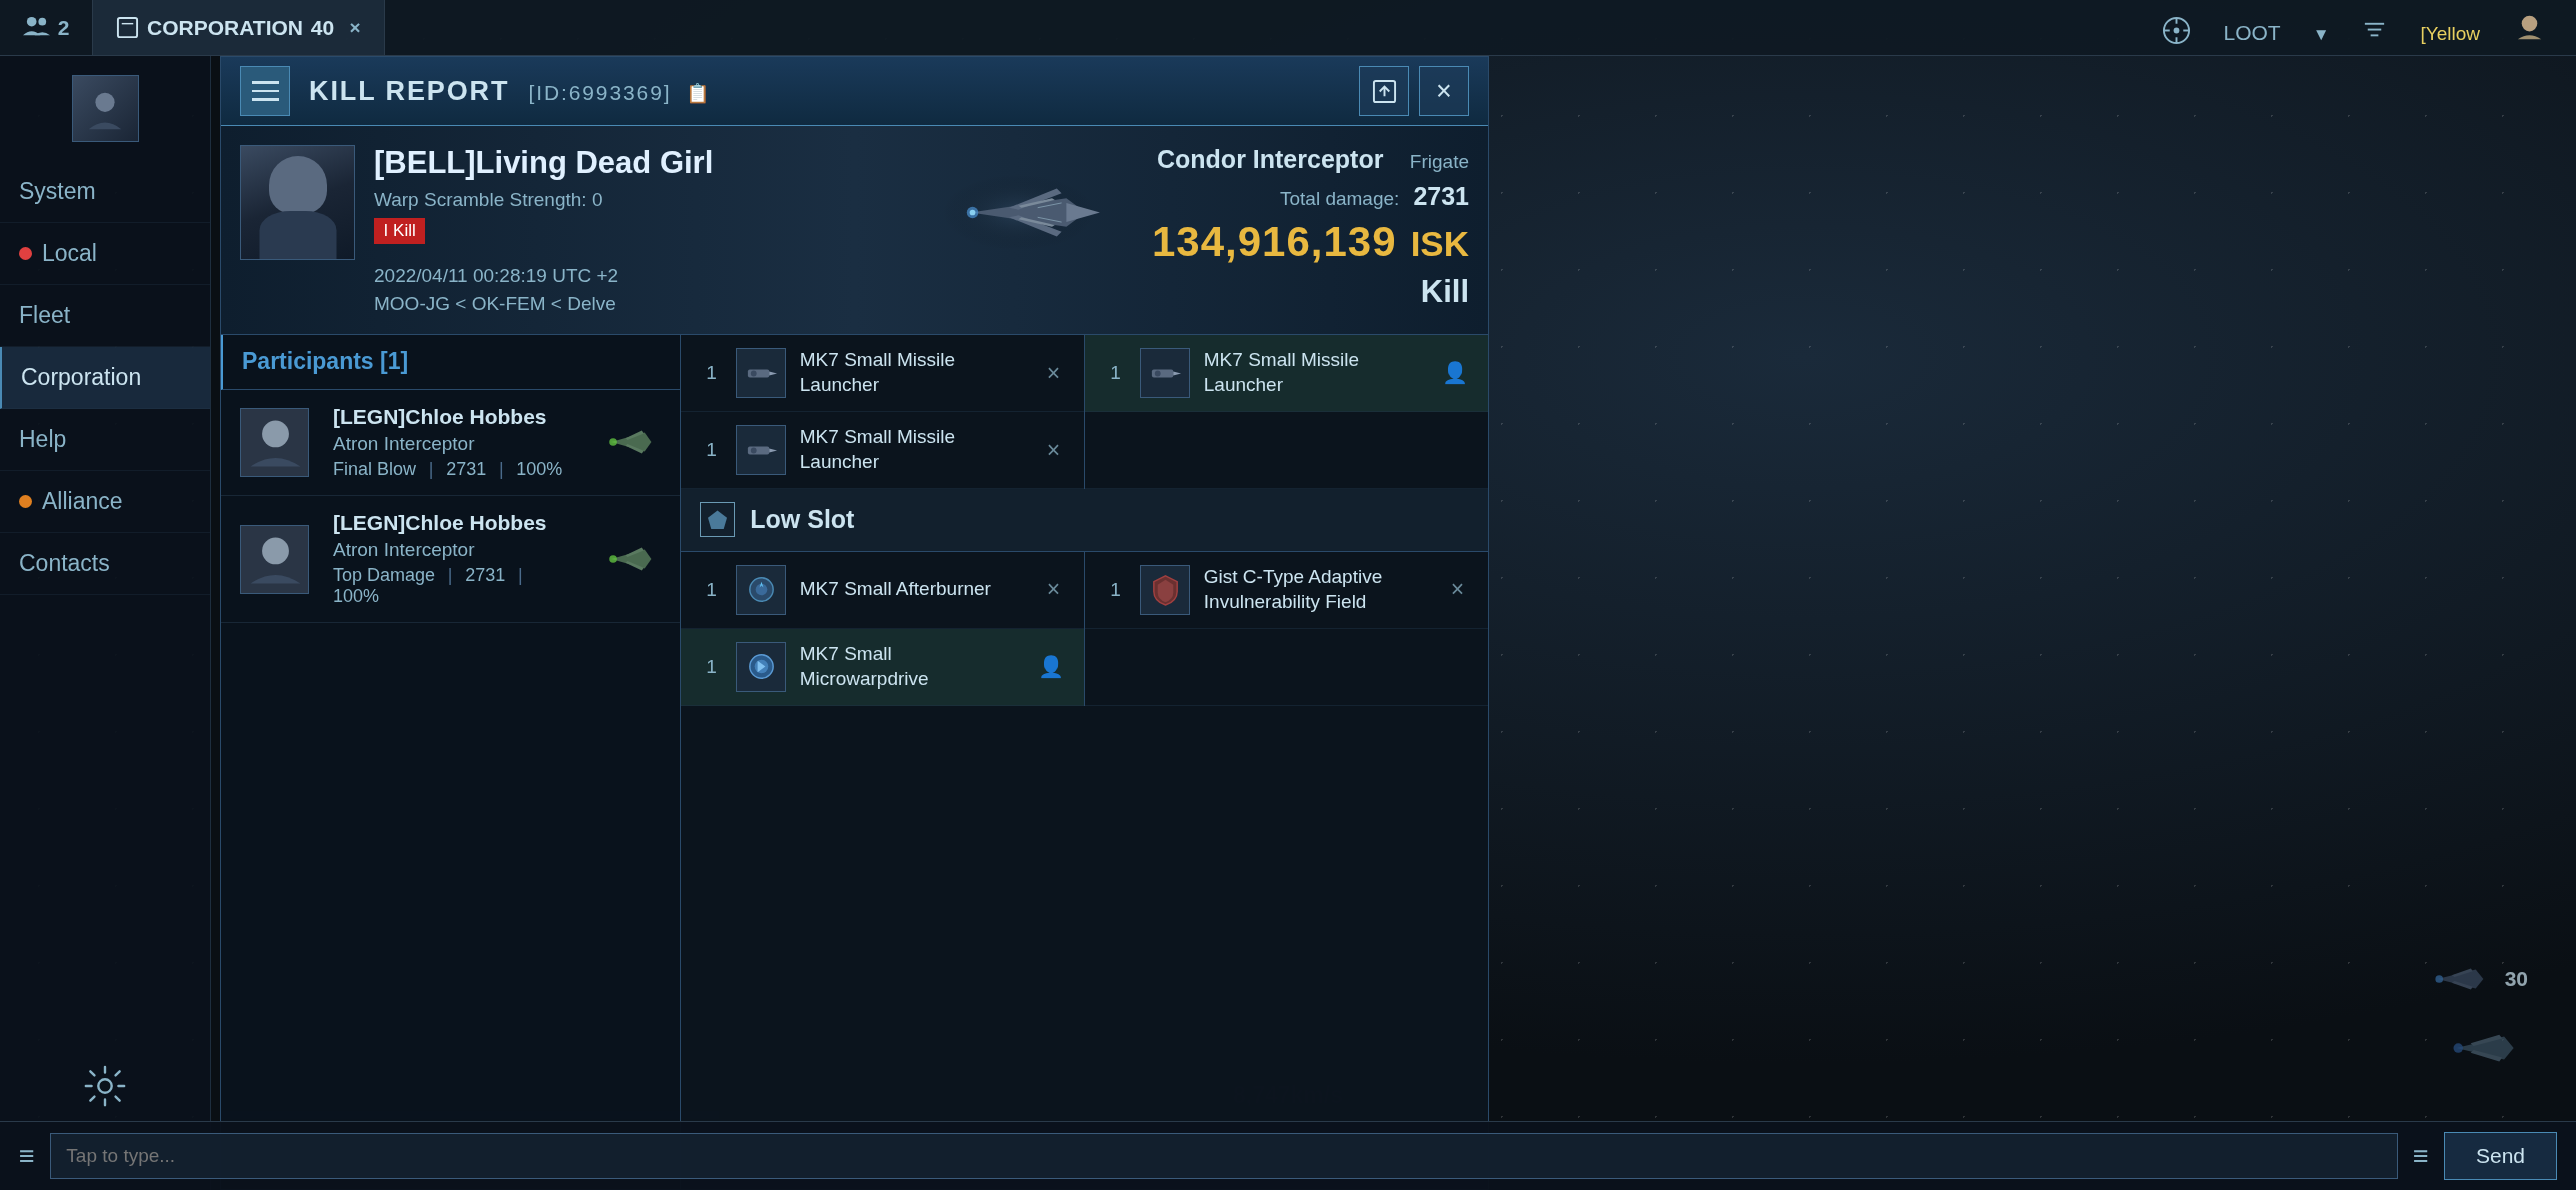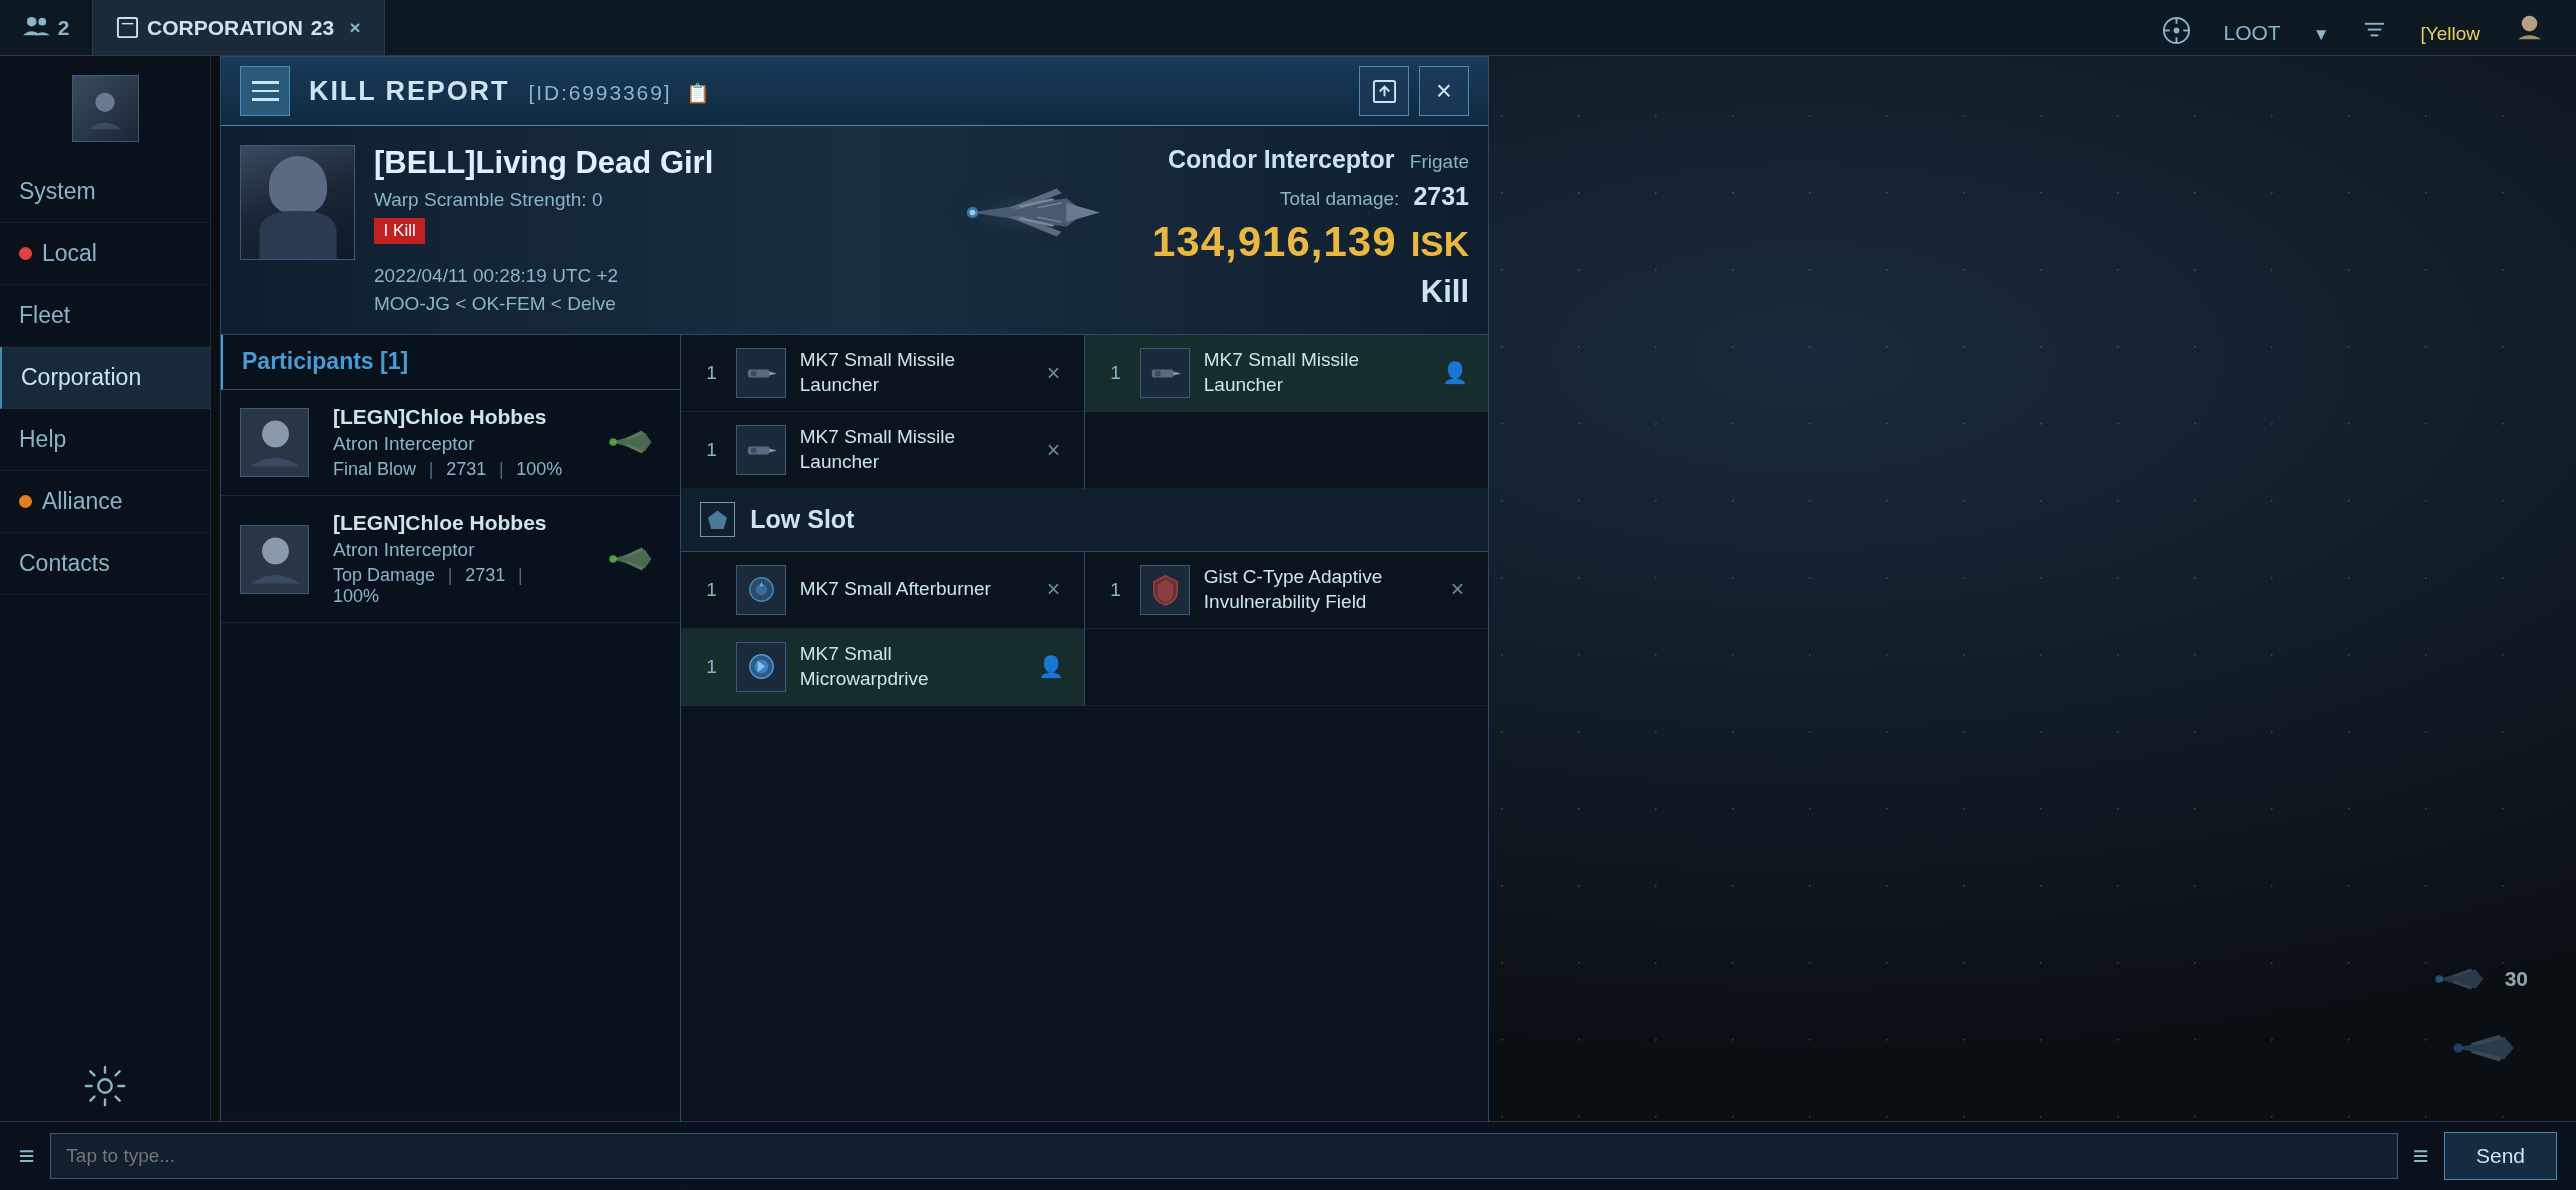--- a/index.html
+++ b/index.html
@@ -577,21 +577,21 @@
       <path d="M12 22 Q20 16 28 22"></path>
     </svg>
     <span>2</span>
   </div>
   <div class="top-bar-item corp-tab">
     <svg width="23" height="23" viewBox="0 0 24 24" fill="#cce4f0">
       <rect x="2" y="2" width="20" height="20" rx="2" fill="none" stroke="#cce4f0" stroke-width="2"></rect>
       <line x1="6" y1="8" x2="18" y2="8" stroke="#cce4f0" stroke-width="1.5"></line>
     </svg>
     <span>CORPORATION</span>
-    <span>23</span>
+    <span>40</span>
     <span class="tab-close">×</span>
   </div>
   <div class="loot-section">
     <svg width="29" height="29" viewBox="0 0 30 30" fill="#8ab4c8">
       <circle cx="15" cy="15" r="13" fill="none" stroke="#8ab4c8" stroke-width="2"></circle>
       <circle cx="15" cy="15" r="3" fill="#8ab4c8"></circle>
       <line x1="15" y1="2" x2="15" y2="8" stroke="#8ab4c8" stroke-width="2"></line>
       <line x1="15" y1="22" x2="15" y2="28" stroke="#8ab4c8" stroke-width="2"></line>
       <line x1="2" y1="15" x2="8" y2="15" stroke="#8ab4c8" stroke-width="2"></line>
       <line x1="22" y1="15" x2="28" y2="15" stroke="#8ab4c8" stroke-width="2"></line>
@@ -717,21 +717,21 @@
         <path d="M130 58 L165 50 L168 52 L133 60Z" fill="#7a8a9a"></path>
         <path d="M130 72 L165 80 L168 78 L133 70Z" fill="#7a8a9a"></path>
 
         <path d="M150 60 L175 55" stroke="#a0c0d0" stroke-width="1" opacity="0.6"></path>
         <path d="M150 70 L175 75" stroke="#a0c0d0" stroke-width="1" opacity="0.6"></path>
       </svg>
     </div>
     <div class="kill-stats">
       <div>
         <span class="ship-type">Condor Interceptor</span>
-        <span class="ship-class" style="margin-left:11px;">Frigate</span>
+        <span class="ship-class" style="margin-left:22px;">Frigate</span>
       </div>
       <div style="margin-top:7.7px;">
         <span class="total-damage-label">Total damage:</span>
         <span class="total-damage-value" style="margin-left:9.6px;">2731</span>
       </div>
       <div style="margin-top:7.7px;">
         <span class="isk-value">134,916,139</span>
         <span class="isk-label" style="margin-left:9.6px;">ISK</span>
       </div>
       <div class="kill-type">Kill</div>

